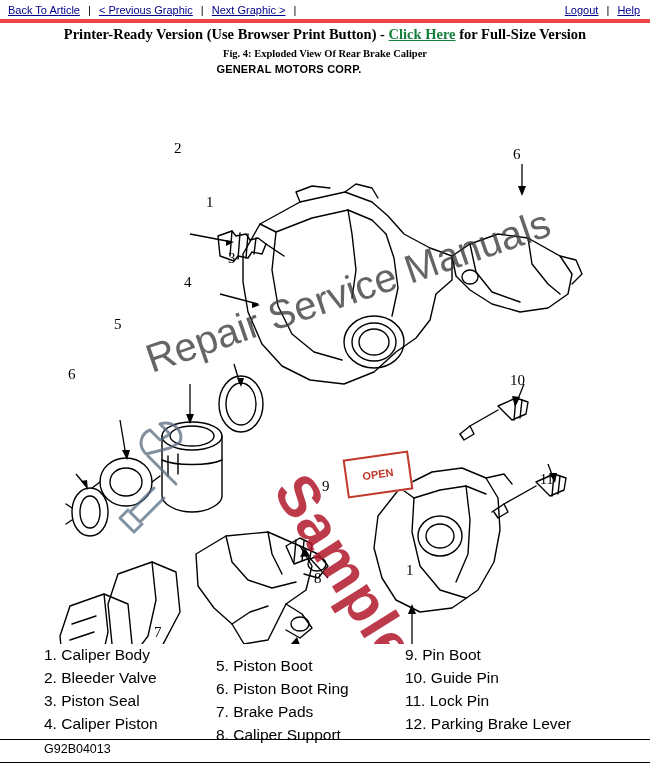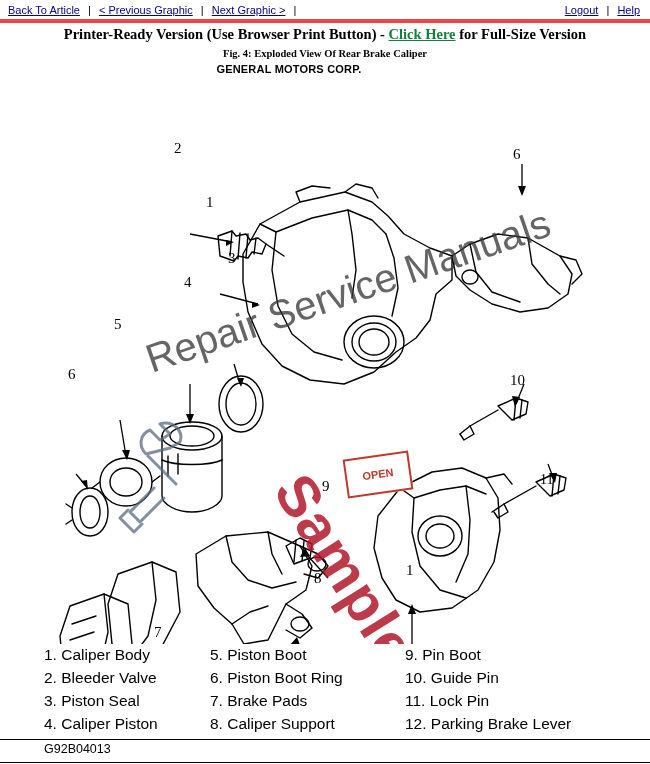--- a/index.html
+++ b/index.html
@@ -103,21 +103,21 @@
   
   .legend{
     position:absolute;top:646px;left:0;width:650px;height:90px;
     font-family:"Liberation Sans", sans-serif;
     font-size:15.5px;
   }
   .legend .col{position:absolute;top:0;}
   .legend .col li{list-style:none;margin:0 0 5px 0;white-space:nowrap;}
   .legend ul{margin:0;padding:0;}
   .col-a{left:44px;}
-  .col-b{left:210px;}
+  .col-b{left:216px;margin-top:11px;}
   .col-c{left:405px;}
 
   
   .footer-rule{
     position:absolute;top:739px;left:0;width:650px;border-top:1px solid #000;
   }
   .footer-code{
     position:absolute;top:742px;left:44px;
     font-family:Liberation Sans, sans-serif;
     font-size:12.5px;

